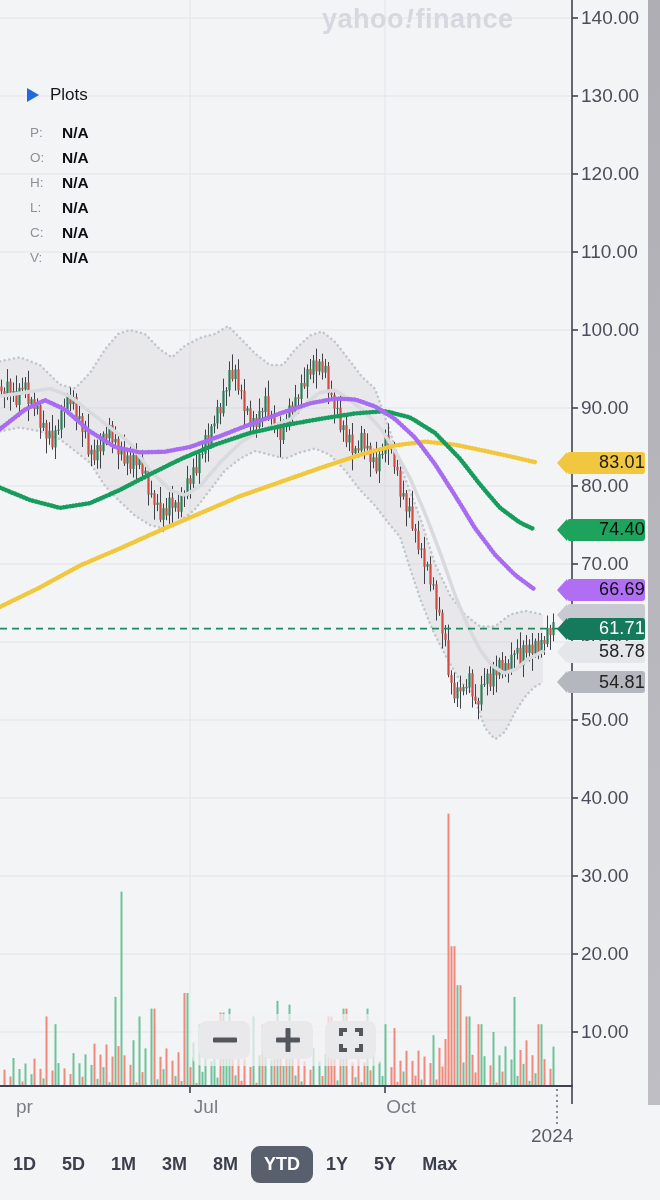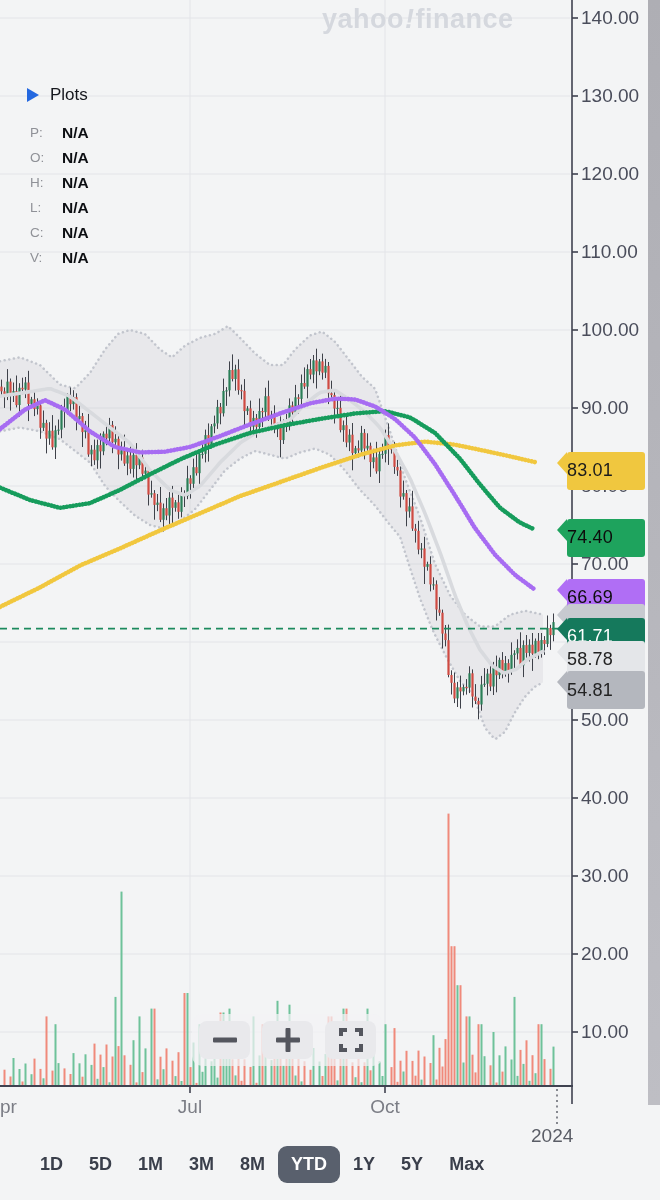--- a/index.html
+++ b/index.html
@@ -9,28 +9,28 @@
   .watermark .bang{font-style:italic;margin:0 1px;}
   .ticker{position:absolute;left:27px;top:3px;font-size:39px;font-weight:800;color:#2f323b;letter-spacing:-.5px;}
   .plots-toggle{position:absolute;left:27px;top:85px;display:flex;align-items:center;gap:11px;cursor:pointer;}
   .tri{width:0;height:0;border-left:12px solid #2468e0;border-top:7px solid transparent;border-bottom:7px solid transparent;}
   .plots-label{font-size:17px;color:#15171d;}
   #legend-rows{position:absolute;left:30px;top:120px;}
   .lrow{display:flex;height:25px;align-items:center;}
   .lrow .lab{width:32px;font-size:13.5px;color:#8f9197;}
   .lrow .val{font-size:15.5px;font-weight:bold;color:#0c0e12;}
   #y-labels .ytick{position:absolute;left:581px;width:70px;font-size:19px;color:#4a4d5b;}
-  .xlab{position:absolute;font-size:19px;color:#7b7d85;}
+  .xlab{position:absolute;font-size:19px;color:#7b7d85;padding-left:16px;}
   .yearlab{position:absolute;font-size:19px;color:#5a5d66;overflow:hidden;white-space:nowrap;}
-  .tag{position:absolute;left:567px;width:78px;height:38px;border-radius:3px;display:flex;align-items:center;justify-content:flex-start;}
+  .tag{position:absolute;left:567px;width:78px;height:22px;border-radius:3px;display:flex;align-items:center;justify-content:flex-end;}
   .tag .arrow{position:absolute;left:-10px;top:0;width:0;height:0;border-right:10px solid currentColor;border-top:11px solid transparent;border-bottom:11px solid transparent;}
   .tag .txt{font-size:18px;letter-spacing:.2px;}
   #zoom-controls{position:absolute;left:192px;top:1014px;display:flex;gap:12px;background:rgba(243,243,245,.72);border-radius:10px;padding:7px 7px;}
   .zbtn{width:51px;height:38px;border-radius:8px;background:#e9e9ec;display:flex;align-items:center;justify-content:center;cursor:pointer;}
-  #range-row{position:absolute;left:0;top:1146px;width:540px;display:flex;justify-content:flex-start;align-items:center;padding-left:27px;box-sizing:border-box;gap:0;}
+  #range-row{position:absolute;left:0;top:1146px;width:540px;display:flex;justify-content:flex-start;align-items:center;box-sizing:border-box;gap:0;}
   .rbtn{font-size:18px;font-weight:bold;color:#3a3f4b;padding:8px 13px;border-radius:9px;cursor:pointer;}
   .rbtn.active{background:#59606d;color:#ffffff;}
   .right-strip{position:absolute;left:648px;top:0;width:12px;height:1105px;background:linear-gradient(180deg,#aeaeb4,#bebec4);}
 </style>
 </head>
 <body>
 
 <div id="app">
   <svg id="chart-svg" width="660" height="1200">
       <line x1="0" y1="18" x2="570" y2="18" stroke="#e3e4e8" stroke-width="1"></line>

